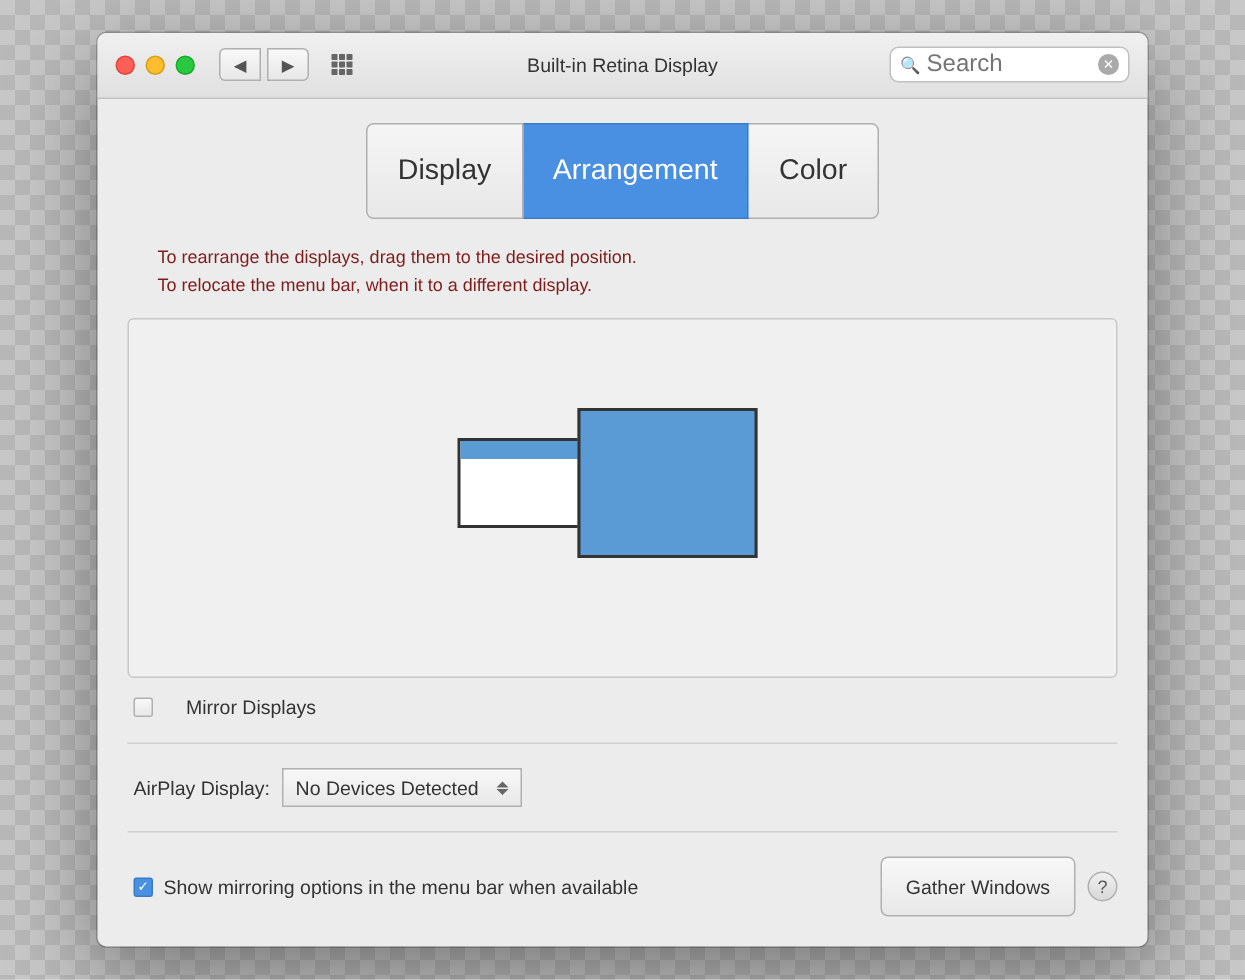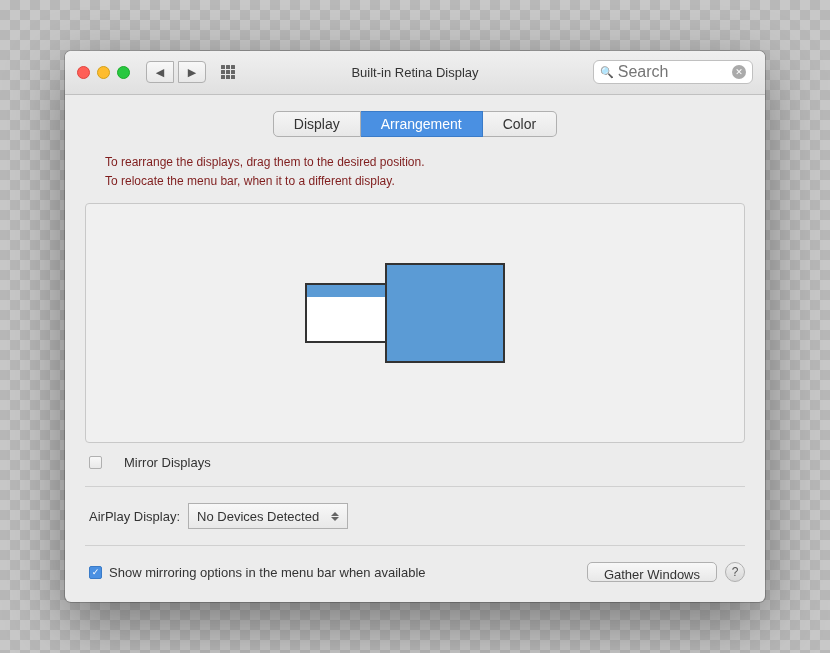--- a/index.html
+++ b/index.html
@@ -167,22 +167,22 @@
 
     
     .tabs {
       display: flex;
       justify-content: center;
       gap: 0;
       margin-bottom: 4px;
     }
 
     .tab {
-      padding: 4px 20px;
-      font-size: 14px;
+      padding: 20px 20px;
+      font-size: 19px;
       color: #333;
       border: 1px solid #b0b0b0;
       cursor: pointer;
       background: linear-gradient(to bottom, #f5f5f5, #e8e8e8);
     }
 
     .tab:first-child { border-radius: 5px 0 0 5px; }
     .tab:last-child { border-radius: 0 5px 5px 0; }
     .tab + .tab { border-left: none; }
 
@@ -363,21 +363,21 @@
     }
 
     .gather-btn {
       padding: 4px 16px;
       background: linear-gradient(to bottom, #f8f8f8, #e8e8e8);
       border: 1px solid #b0b0b0;
       border-radius: 5px;
       font-size: 13px;
       color: #333;
       cursor: pointer;
-      height: 20px;
+      height: 40px;
     }
 
     .help-btn {
       width: 20px;
       height: 20px;
       border-radius: 50%;
       background: linear-gradient(to bottom, #f0f0f0, #d8d8d8);
       border: 1px solid #b0b0b0;
       display: flex;
       align-items: center;

